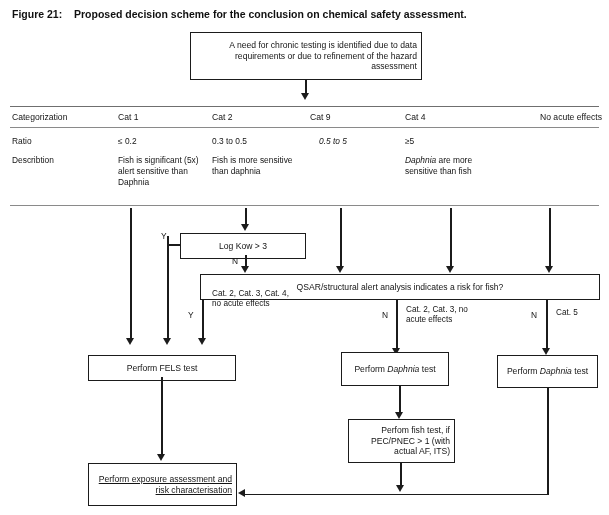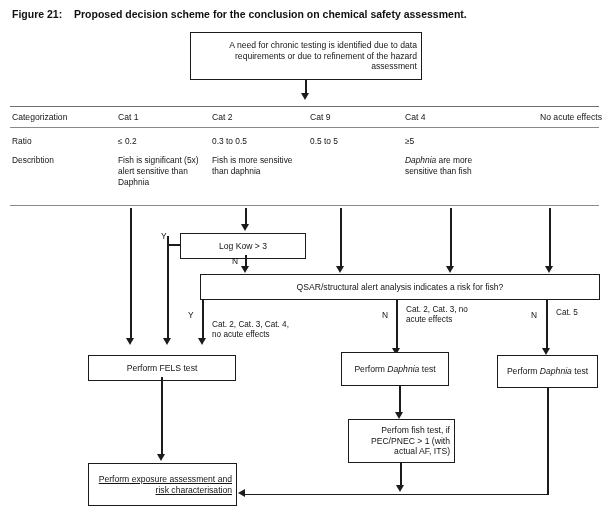--- a/index.html
+++ b/index.html
@@ -91,21 +91,21 @@
   <div class="tcell head" style="left:212px;top:112px;width:90px;">Cat 2</div>
   <div class="tcell head" style="left:310px;top:112px;width:90px;">Cat 9</div>
   <div class="tcell head" style="left:405px;top:112px;width:90px;">Cat 4</div>
   <div class="tcell head" style="left:508px;top:112px;width:95px;margin-left:32px;">No acute effects</div>
 
   <div class="rule" style="top:127px;"></div>
 
   <div class="tcell" style="left:12px;top:136px;width:100px;">Ratio</div>
   <div class="tcell" style="left:118px;top:136px;width:90px;">≤ 0.2</div>
   <div class="tcell" style="left:212px;top:136px;width:90px;">0.3 to 0.5</div>
-  <div class="tcell" style="left:310px;top:136px;width:90px;">0.5 to 5</div>
+  <div class="tcell" style="left:319px;top:136px;width:90px;font-style:italic;">0.5 to 5</div>
   <div class="tcell" style="left:405px;top:136px;width:90px;">≥5</div>
 
   <div class="tcell" style="left:12px;top:155px;width:100px;">Describtion</div>
   <div class="tcell" style="left:118px;top:155px;width:88px;">Fish is significant (5x) alert sensitive than Daphnia</div>
   <div class="tcell" style="left:212px;top:155px;width:88px;">Fish is more sensitive than daphnia</div>
   <div class="tcell" style="left:405px;top:155px;width:92px;"><span class="it">Daphnia</span><span> are more sensitive than fish</span></div>
 
   <div class="rule" style="top:205px;"></div>
 
   <div class="vline" style="left:130px;top:208px;height:132px;"></div>
@@ -132,21 +132,21 @@
 
   <div class="vline" style="left:245px;top:255px;height:14px;"></div>
   <div class="arrow-down" style="left:241.4px;top:266px;"></div>
   <div class="yn" style="left:232px;top:256px;">N</div>
 
   <div class="box" style="left:200px;top:274px;width:400px;height:22px;">QSAR/structural alert analysis indicates a risk for fish?</div>
 
   <div class="vline" style="left:202px;top:300px;height:40px;"></div>
   <div class="arrow-down" style="left:198.4px;top:338px;"></div>
   <div class="yn" style="left:188px;top:310px;">Y</div>
-  <div class="blabel" style="left:212px;top:320px;width:86px;">Cat. 2, Cat. 3, Cat. 4, no acute effects</div>
+  <div class="blabel" style="left:212px;top:289px;width:86px;">Cat. 2, Cat. 3, Cat. 4, no acute effects</div>
 
   <div class="vline" style="left:396px;top:300px;height:50px;"></div>
   <div class="arrow-down" style="left:392.4px;top:348px;"></div>
   <div class="yn" style="left:382px;top:310px;">N</div>
   <div class="blabel" style="left:406px;top:305px;width:82px;">Cat. 2, Cat. 3, no acute effects</div>
 
   <div class="vline" style="left:546px;top:300px;height:50px;"></div>
   <div class="arrow-down" style="left:542.4px;top:348px;"></div>
   <div class="yn" style="left:531px;top:310px;">N</div>
   <div class="blabel" style="left:556px;top:308px;width:50px;">Cat. 5</div>

